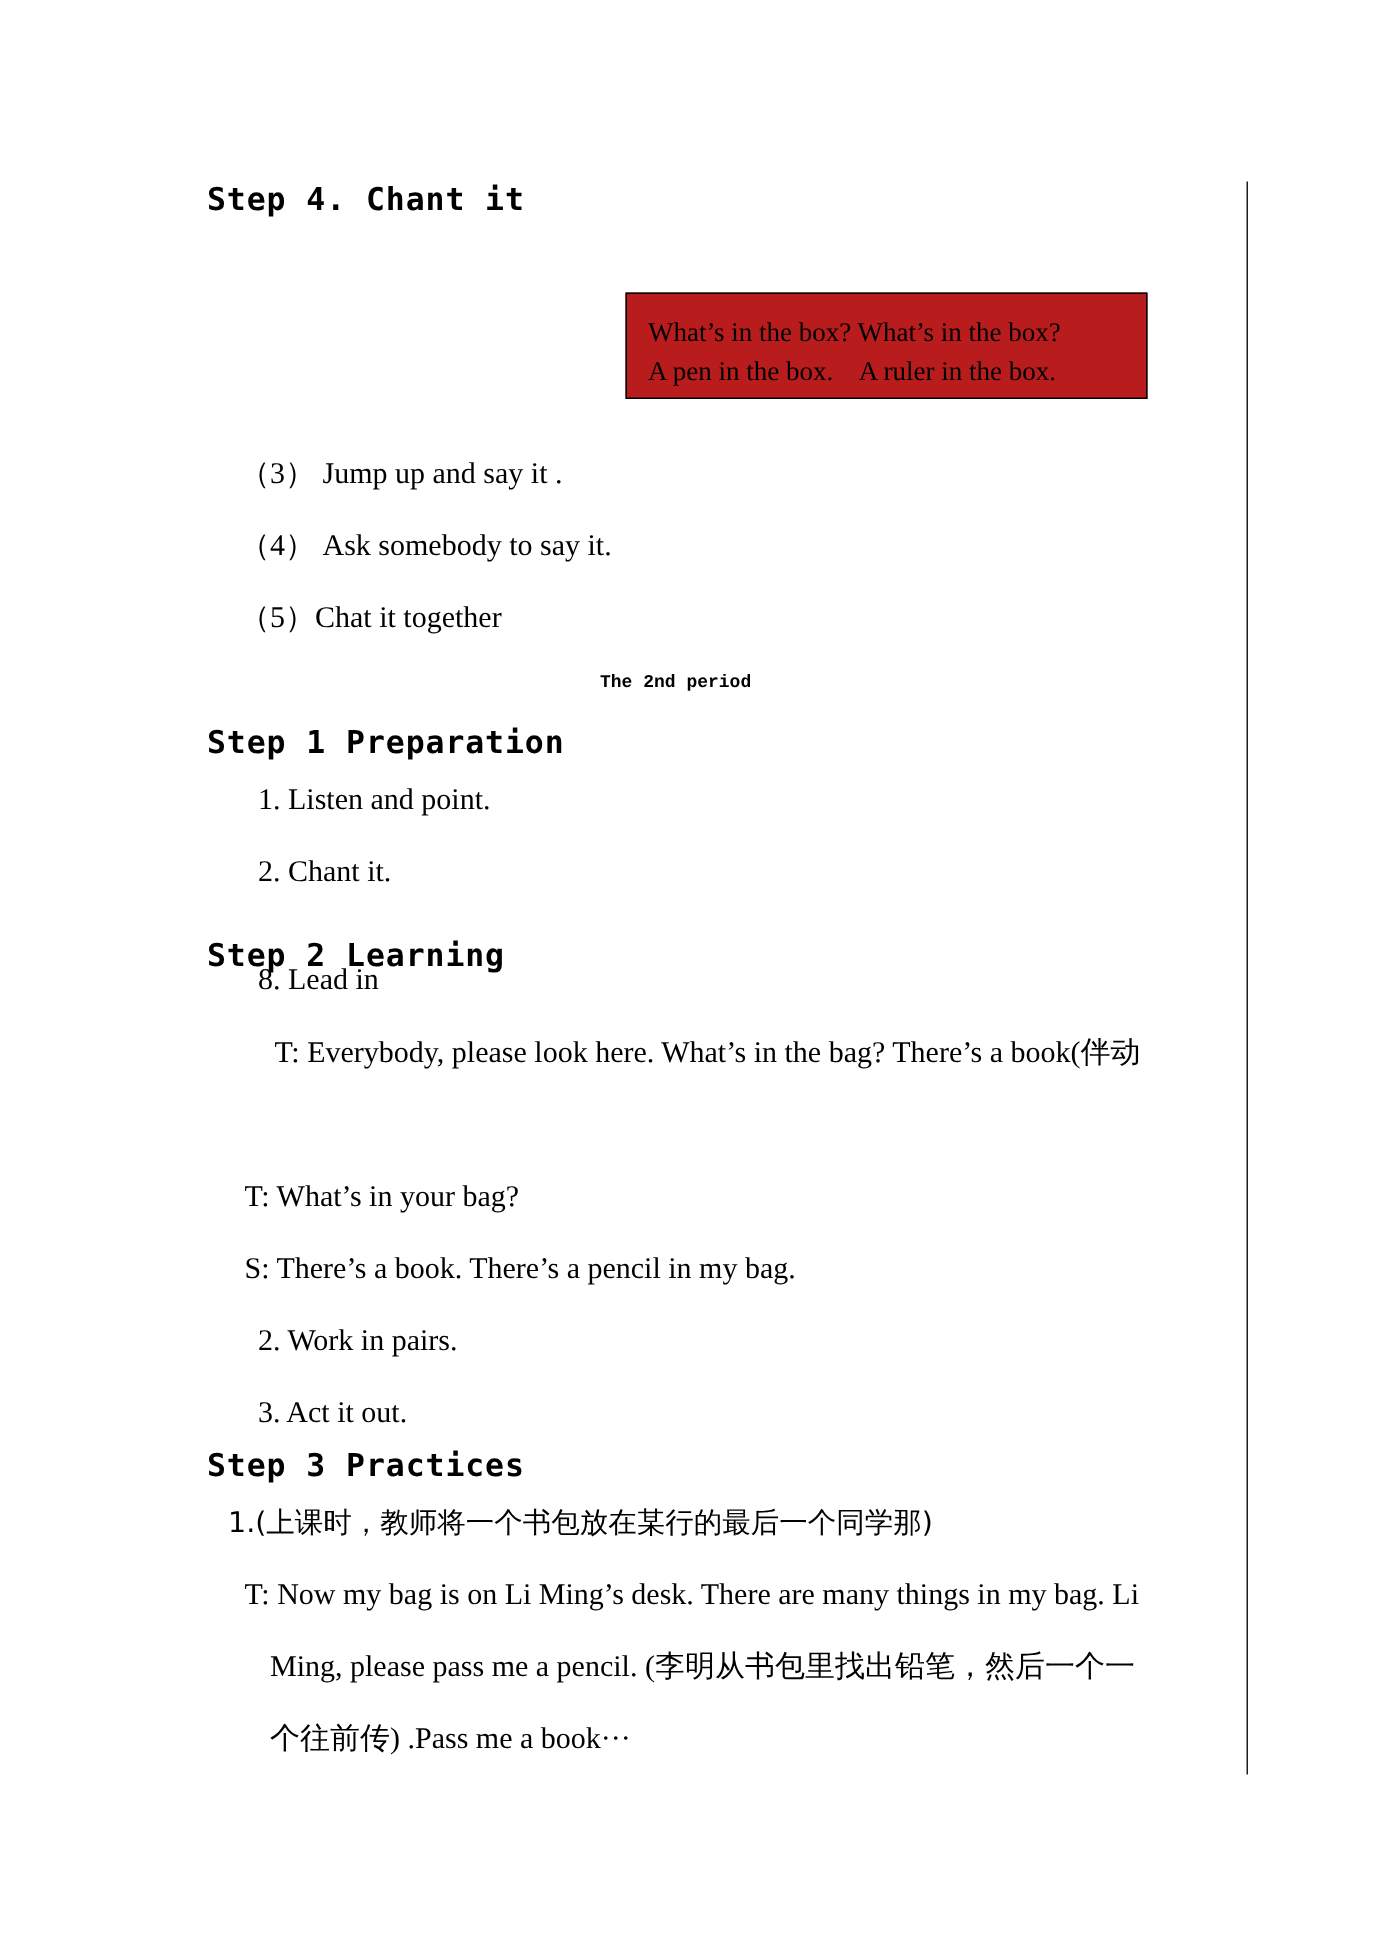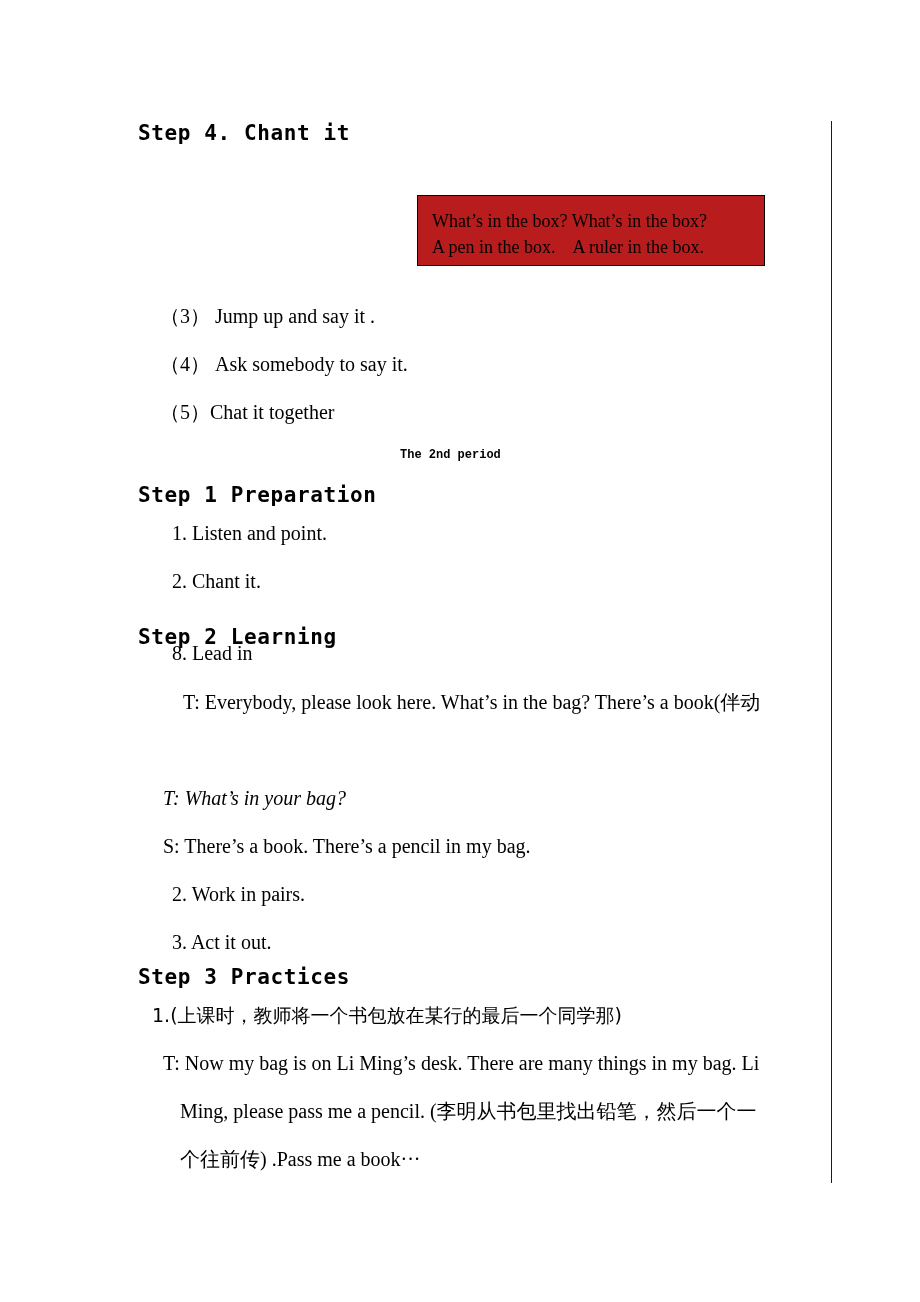--- a/index.html
+++ b/index.html
@@ -121,21 +121,21 @@
 
   <div class="line" style="left:172px; top:559px;">2.  Chant it.</div>
 
   <div class="step-heading" style="left:138px; top:594px;margin-top:22px;">Step 2 Learning</div>
 
   <div class="line" style="left:172px; top:631px;">8.  Lead in</div>
 
   <div class="line" style="left:163px; top:680px;margin-left:20px;">T: Everybody, please look here. What’s in the bag? There’s a book(伴动</div>
 
 
-  <div class="line" style="left:163px; top:776px;font-style:italic;">T: What’s in your bag?</div>
+  <div class="line" style="left:163px; top:776px;">T: What’s in your bag?</div>
 
   <div class="line" style="left:163px; top:824px;">S: There’s a book. There’s a pencil in my bag.</div>
 
   <div class="line" style="left:172px; top:872px;">2.  Work in pairs.</div>
 
   <div class="line" style="left:172px; top:920px;">3.  Act it out.</div>
 
   <div class="step-heading" style="left:138px; top:956px;">Step 3 Practices</div>
 
   <div class="line cn" style="left:152px; top:994px;">1.(上课时，教师将一个书包放在某行的最后一个同学那)</div>

